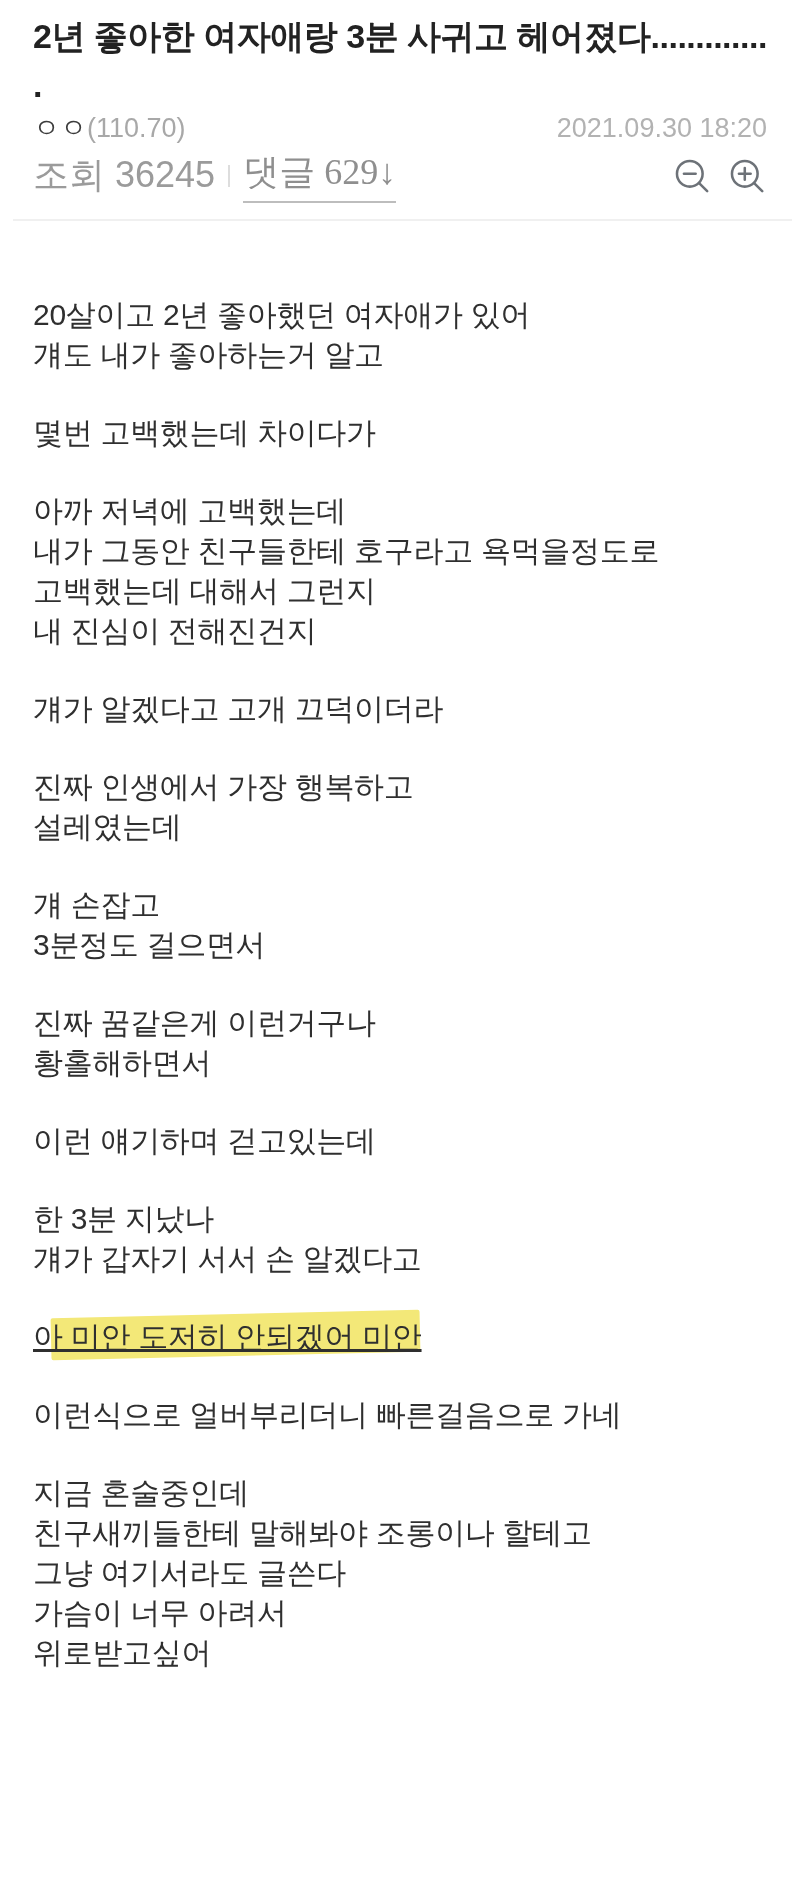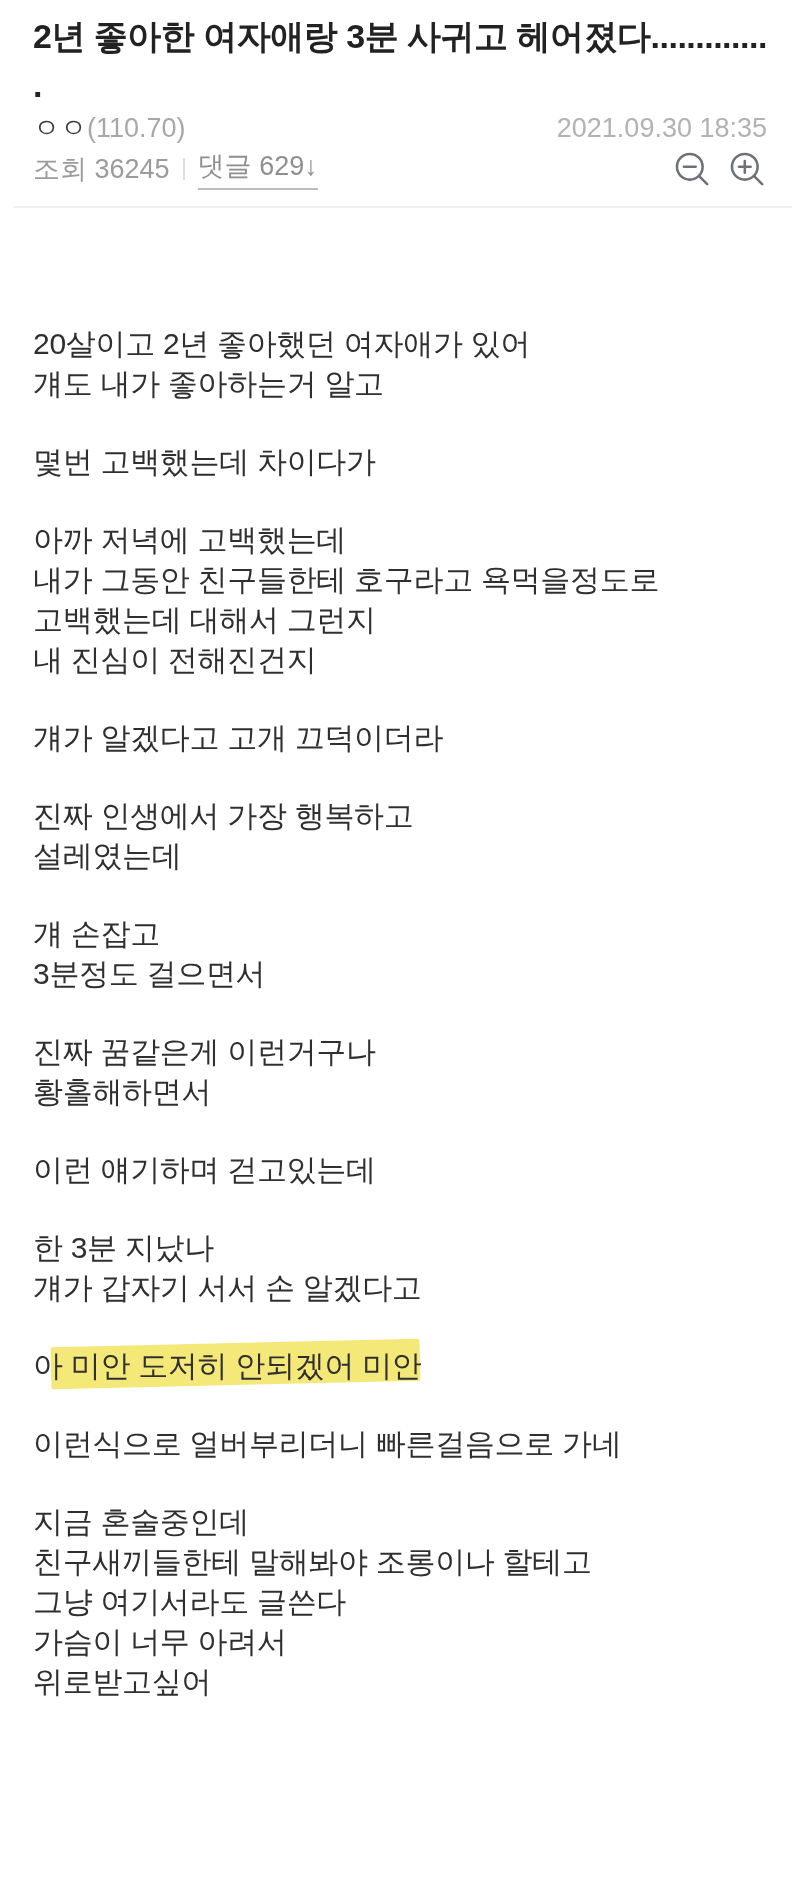--- a/index.html
+++ b/index.html
@@ -47,37 +47,38 @@
   }
   .author-nick { color: #3c3c3c; font-weight: 500; }
   .author-ip   { color: #a8a8a8; }
   .post-date   { color: #b2b2b2; }
 
   .stats-row {
     display: flex;
     justify-content: space-between;
     align-items: center;
     margin-top: 4px;
-    font-size: 27px;
+    font-size: 36px;
     color: #9b9b9b;
   }
   .stats-left { display: flex; align-items: center; }
   .views-group { color: #9b9b9b; }
   .stat-sep {
     display: inline-block;
     width: 2px;
     height: 22px;
     background: #dddddd;
     margin: 0 13px;
   }
   .comments-link {
     color: #8f8f8f;
     border-bottom: 2px solid #bdbdbd;
     padding-bottom: 4px;
     cursor: pointer;
+    font-family: Liberation Serif, serif;
   }
   .zoom-controls {
     display: flex;
     align-items: center;
     gap: 15px;
   }
   .zoom-btn {
     width: 40px;
     height: 40px;
     display: inline-flex;
@@ -88,36 +89,37 @@
   .zoom-btn svg { display: block; }
 
   .content-divider {
     border: none;
     border-top: 2px solid #f0f0f0;
     margin: 16px -25px 0 -20px;
   }
 
   
   .post-body {
-    padding-top: 116px;
+    padding-top: 74px;
     font-size: 30px;
     line-height: 40px;
     color: #2f2f2f;
     letter-spacing: -0.3px;
   }
   .post-body p {
     margin: 0 0 38px 0;
     position: relative;
     z-index: 0;
   }
   .body-line { display: block; }
 
   .hl-line {
     position: relative;
     display: inline-block;
+    text-decoration: underline;
   }
   .hl-line::before {
     content: "";
     position: absolute;
     z-index: -1;
     left: 18px;
     right: 2px;
     top: -3px;
     bottom: 1px;
     background: #f3e878;
@@ -131,21 +133,21 @@
 <div class="page">
 
   <header>
     <h1 class="post-title">2년 좋아한 여자애랑 3분 사귀고 헤어졌다...............</h1>
     <div class="title-line2">.</div>
 
     <div class="meta-row">
       <div>
         <span class="author-nick">ㅇㅇ</span><span class="author-ip">(110.70)</span>
       </div>
-      <div class="post-date">2021.09.30 18:35</div>
+      <div class="post-date">2021.09.30 18:20</div>
     </div>
 
     <div class="stats-row">
       <div class="stats-left">
         <span class="views-group">
           <span>조회</span>
           <span>36245</span>
         </span>
         <span class="stat-sep"></span>
         <span class="comments-link">

